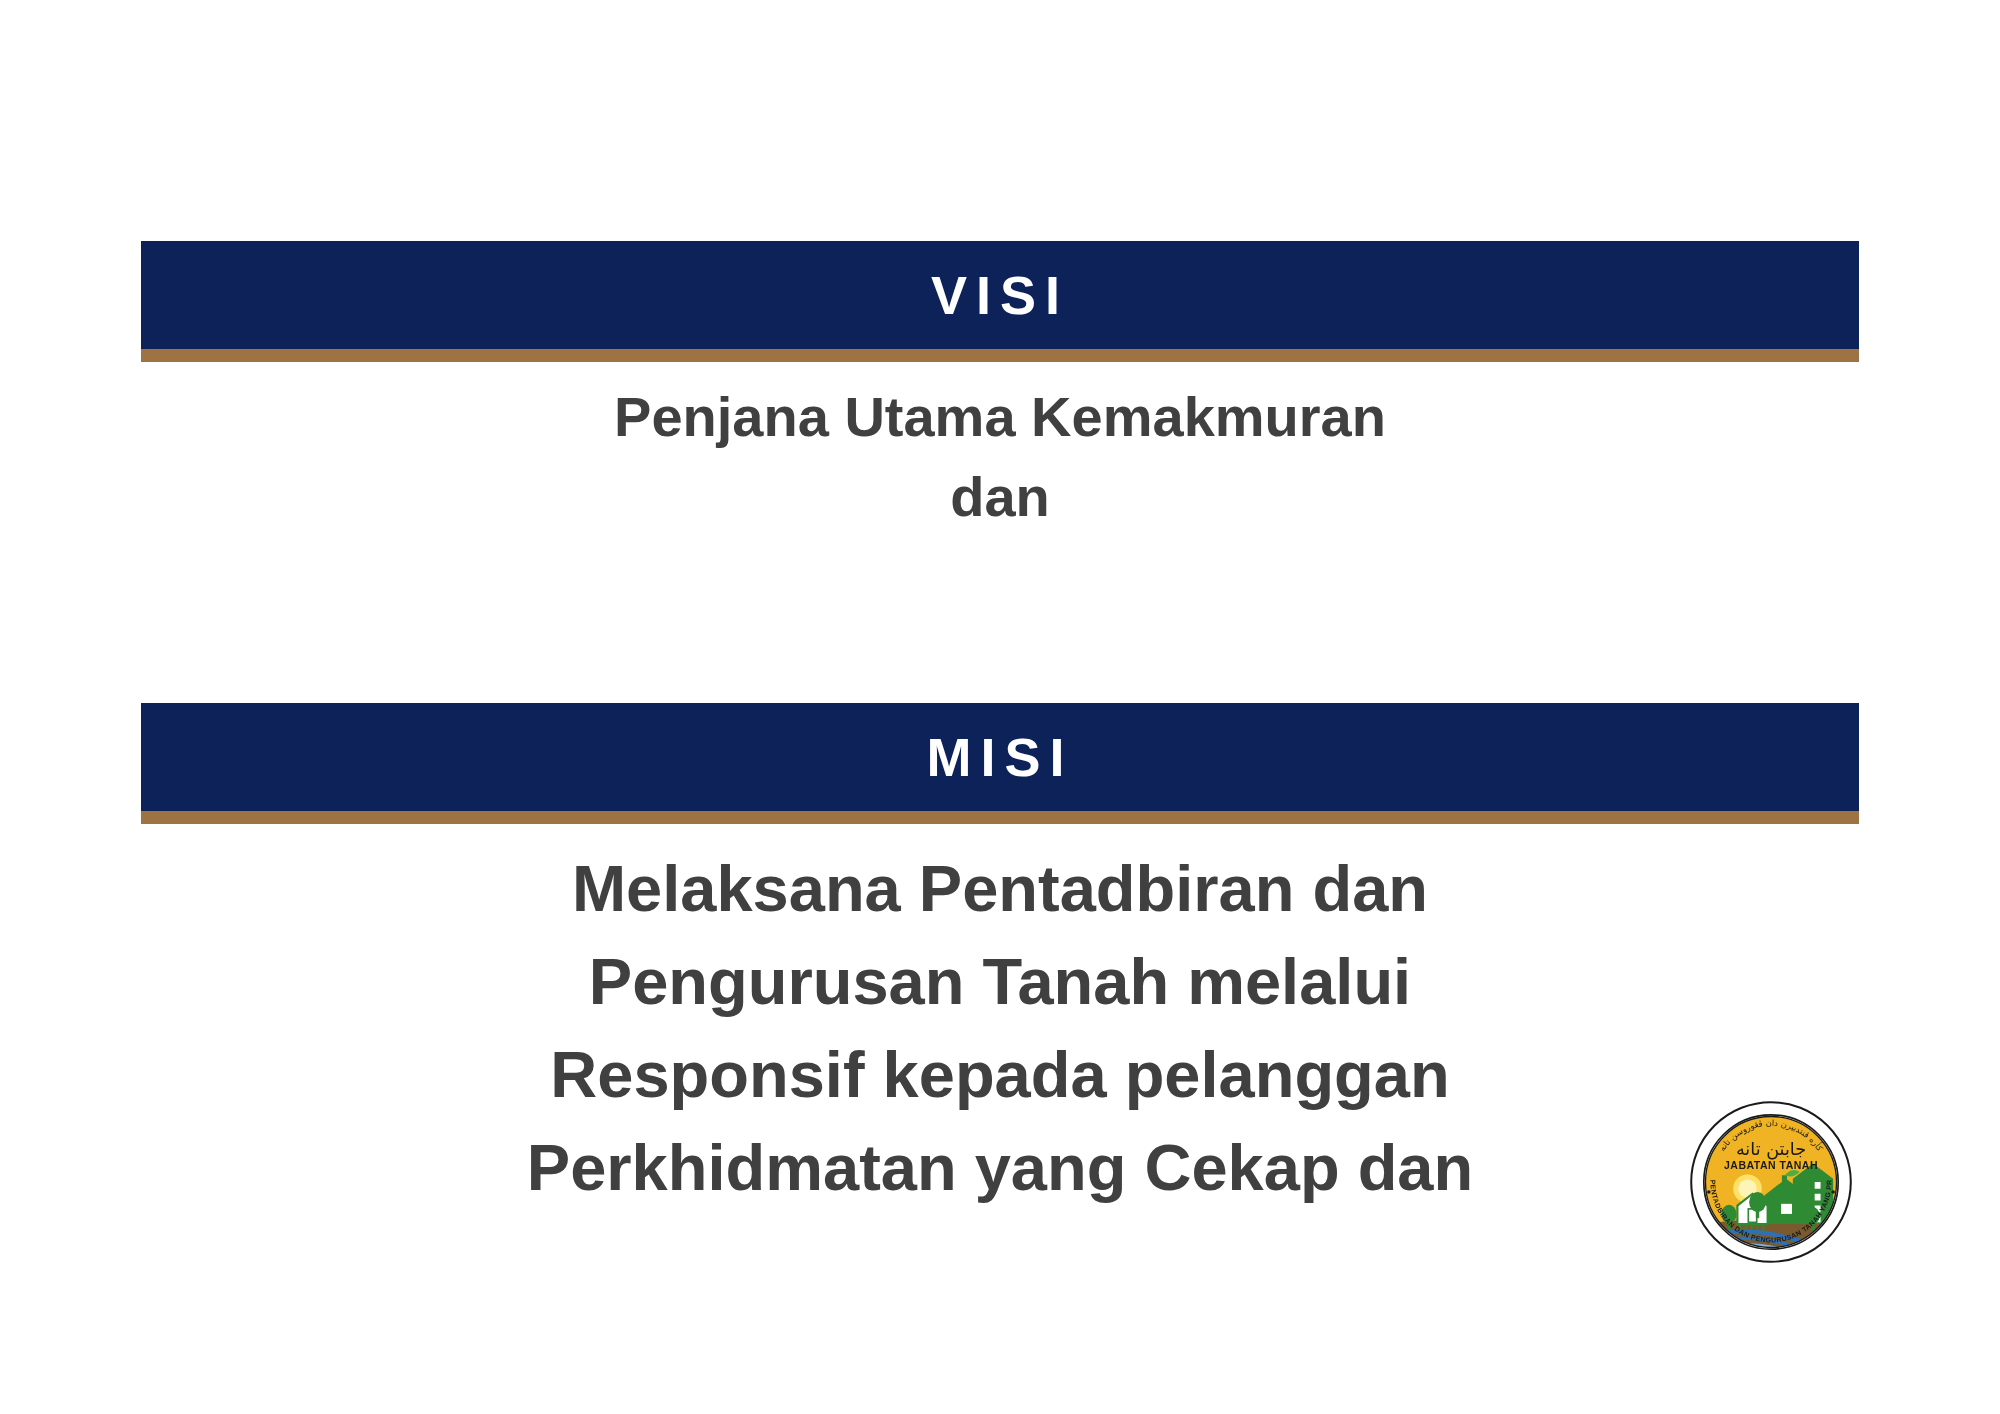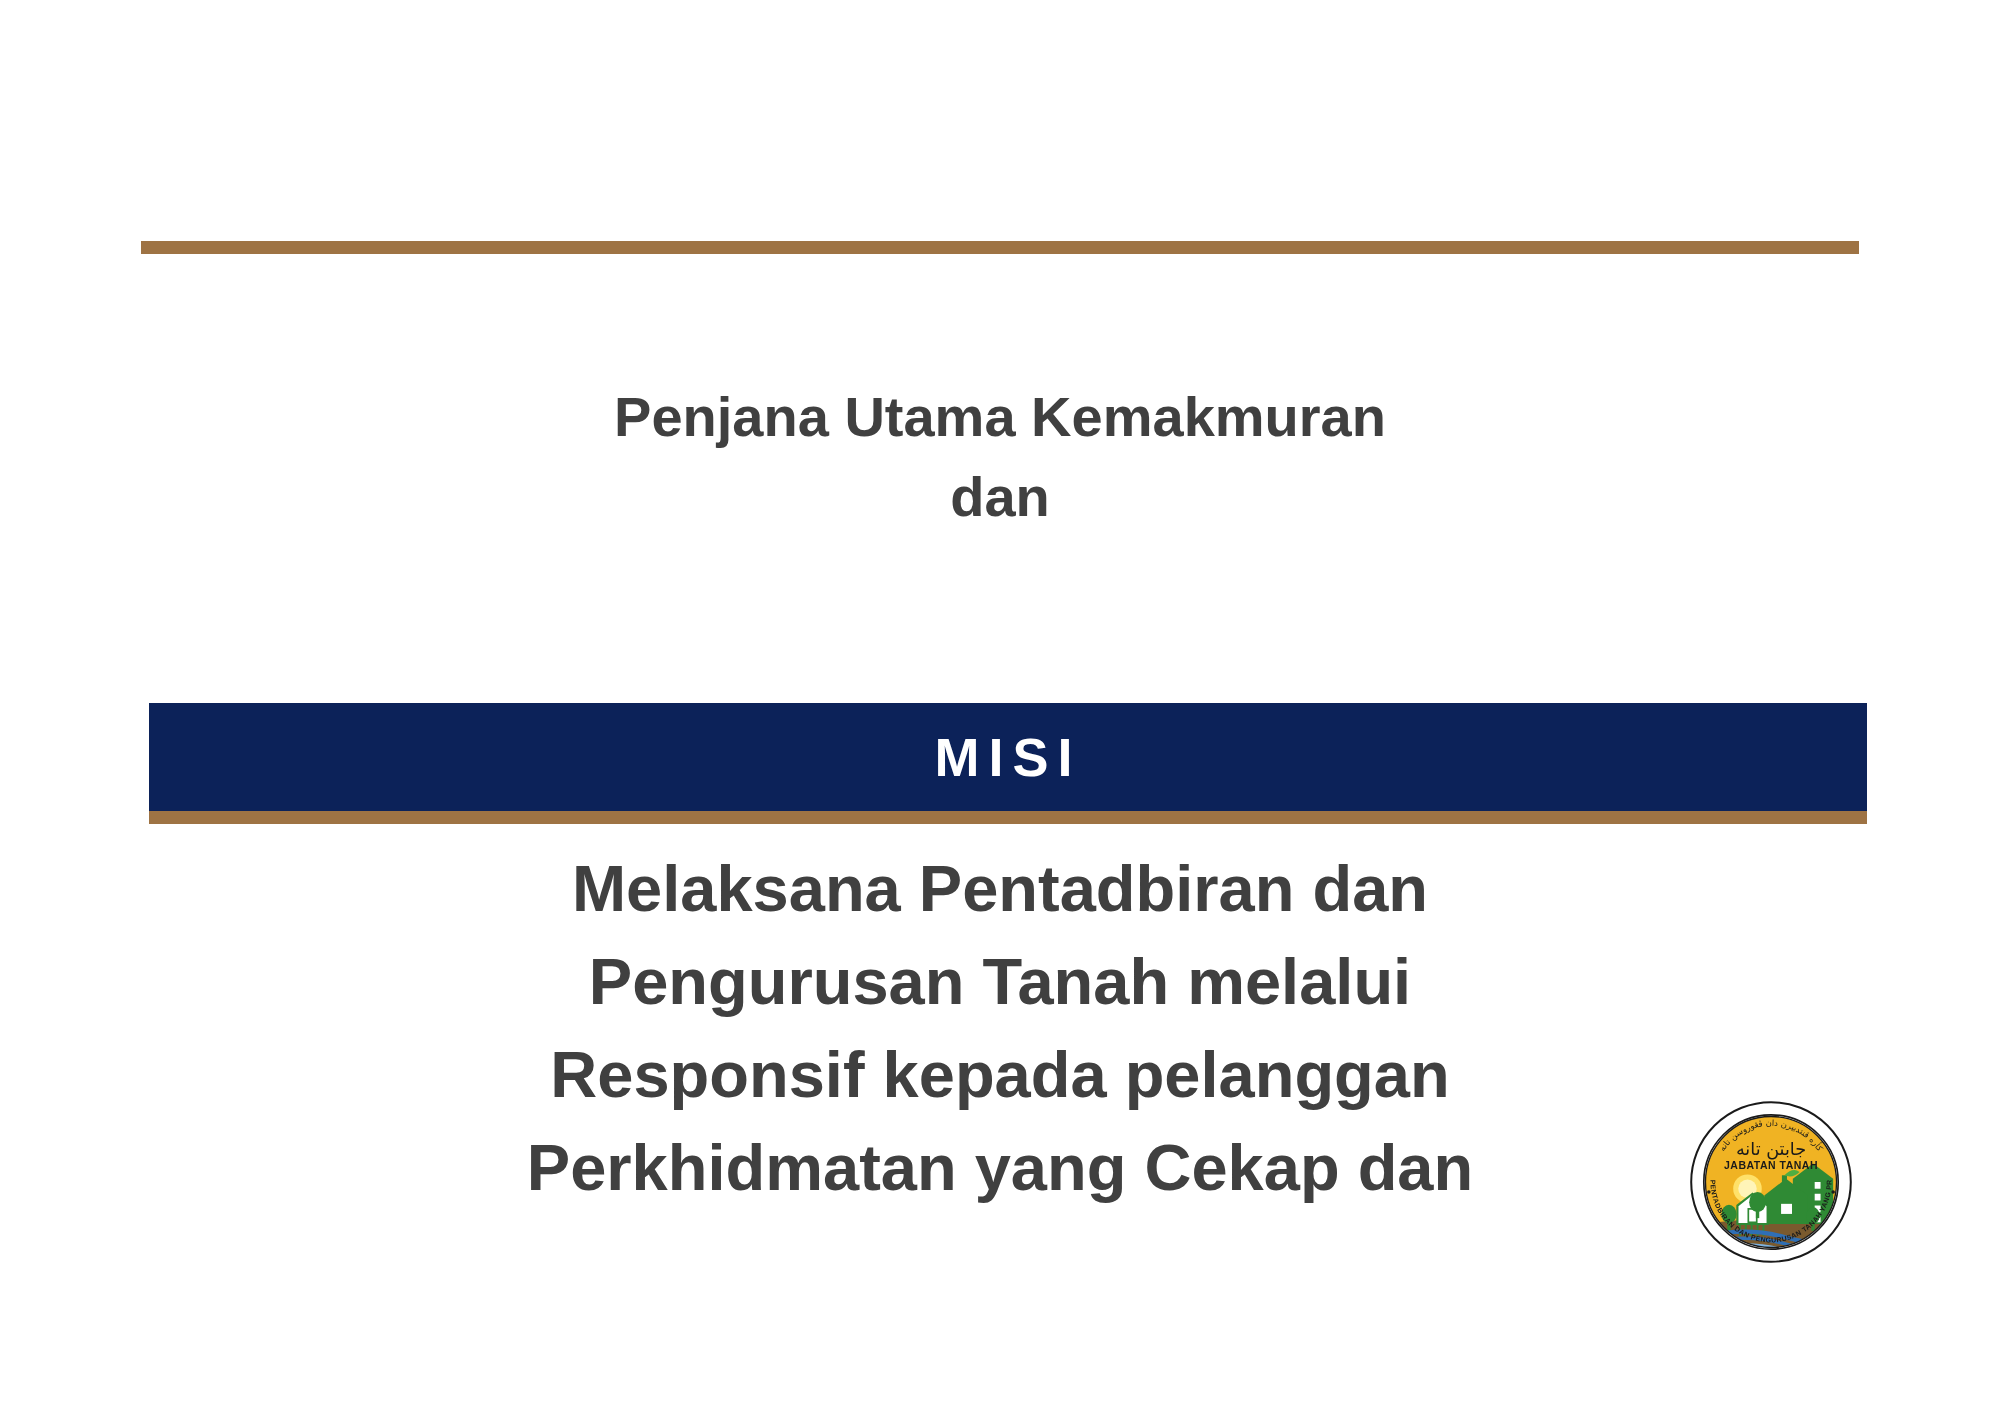--- a/index.html
+++ b/index.html
@@ -43,21 +43,21 @@
     letter-spacing: 9px;
     line-height: 1;
     white-space: nowrap;
   }
   .banner-underline {
     background: #9e7344;
     height: 13px;
   }
 
   #visi-banner { top: 241px; }
-  #misi-banner { top: 703px; margin-left: 8px; }
+  #misi-banner { top: 703px; }
 
   
   .text-block {
     position: absolute;
     left: 141px;
     width: 1718px;
     text-align: center;
   }
   .text-line {
     font-size: 56px;
@@ -82,20 +82,23 @@
     height: 168px;
   }
   .logo svg { display: block; width: 100%; height: 100%; }
 </style>
 </head>
 <body>
 
 <div class="slide">
 
   <div class="banner" id="visi-banner">
+    <div class="banner-bar">
+      <span class="banner-title">VISI</span>
+    </div>
     <div class="banner-underline"></div>
   </div>
 
   <div class="text-block" id="visi-text">
     <div class="text-line">Penjana Utama Kemakmuran</div>
     <div class="text-line">dan</div>
   </div>
 
   <div class="banner" id="misi-banner">
     <div class="banner-bar">

